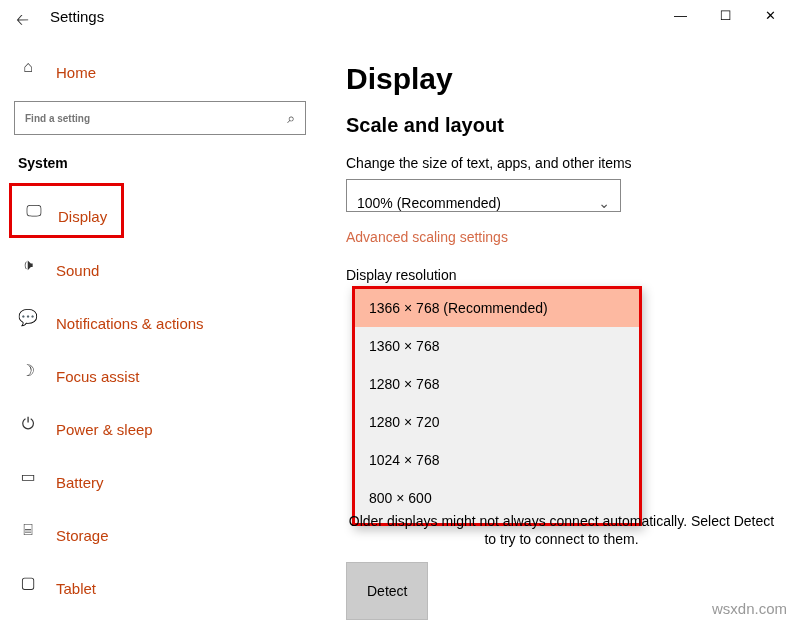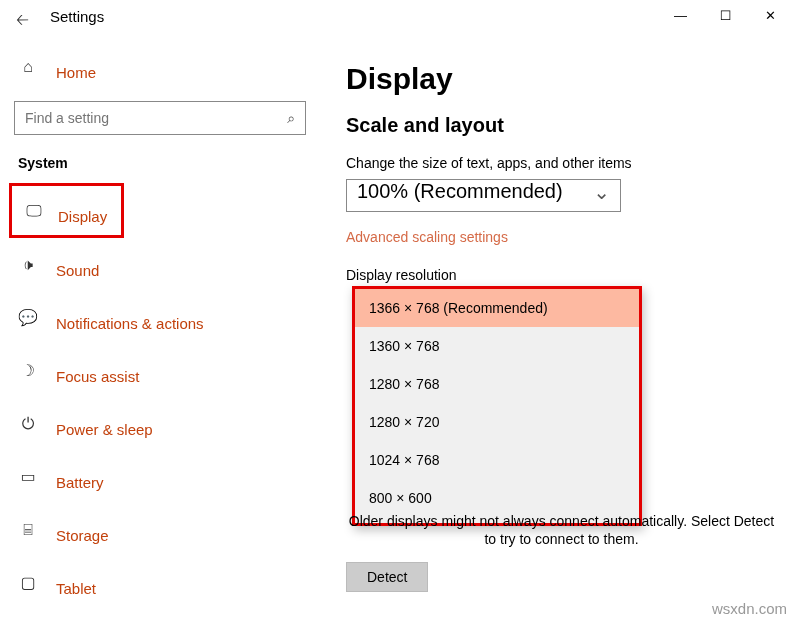--- a/index.html
+++ b/index.html
@@ -11,47 +11,47 @@
     .winctrl { position: absolute; right: 0; top: 0; display: flex; }
     .winctrl > div { width: 45px; height: 30px; display: flex; align-items: center; justify-content: center; font-size: 13px; cursor: pointer; }
 
     .container { display: flex; height: calc(100% - 32px); }
     .sidebar { width: 320px; padding: 10px 0 0 0; }
     .home { display: flex; align-items: center; padding: 10px 18px; gap: 18px; cursor: pointer; }
     .home .icon, .navitem .icon { width: 20px; display: flex; align-items: center; justify-content: center; color: #333; }
     .home .label, .navitem .label { font-size: 15px; color: #c2410c; margin-top: 12px; }
 
     .searchbox { margin: 10px 14px 14px 14px; border: 1px solid #888; height: 34px; display: flex; align-items: center; padding: 0 10px; justify-content: space-between; }
-    .searchbox input { border: none; outline: none; font-size: 14px; flex: 1; background: transparent; }
+    .searchbox input { border: none; outline: none; font-size: 10px; flex: 1; background: transparent; font-weight: bold; }
     .searchbox .sicon { color: #555; font-size: 14px; }
 
     .section-title { font-weight: 600; font-size: 14px; padding: 6px 18px 12px; }
 
     .navitem { display: flex; align-items: center; padding: 12px 18px; gap: 18px; cursor: pointer; }
 
     .highlight-red { border: 3px solid #e30000; }
     .display-row { margin: 0 10px 0 9px; width: 115px; padding: 10px 12px; gap: 14px; }
 
     .main { flex: 1; padding: 30px 16px 0 26px; position: relative; }
     .h1 { font-size: 30px; font-weight: 600; margin-bottom: 18px; }
     .h2 { font-size: 20px; font-weight: 600; margin-bottom: 18px; }
     .label1 { font-size: 14px; margin-bottom: 8px; color: #000; }
-    .dropdown { width: 275px; height: 33px; border: 1px solid #888; display: flex; align-items: flex-start; justify-content: space-between; padding: 0 10px; font-size: 20px; cursor: pointer; margin-bottom: 16px; }
+    .dropdown { width: 275px; height: 33px; border: 1px solid #888; display: flex; align-items: flex-end; justify-content: space-between; padding: 0 10px; font-size: 14px; cursor: pointer; margin-bottom: 16px; }
     .dropdown .chev { color: #555; }
 
     .link { color: #d56a47; font-size: 14px; margin-bottom: 22px; display: inline-block; cursor: pointer; }
 
     .reslist { position: absolute; left: 32px; top: 254px; width: 290px; background: #f0f0f0; box-shadow: 2px 4px 10px rgba(0,0,0,0.25); border: 3px solid #e30000; }
     .reslist .opt { padding: 11px 14px; font-size: 14px; cursor: pointer; }
     .reslist .opt.sel { background: #fdb9a1; }
     .reslist-inner { padding-bottom: 6px; }
 
     .below { position: absolute; top: 480px; left: 26px; right: 16px; }
     .note { font-size: 14px; margin-bottom: 14px; line-height: 1.3; text-align: center; }
-    .btn { background: #ccc; border: 1px solid #bbb; padding: 6px 20px; font-size: 14px; cursor: pointer; }
+    .btn { background: #ccc; border: 1px solid #bbb; padding: 20px 20px; font-size: 14px; cursor: pointer; }
 
     .watermark { position: absolute; bottom: 4px; right: 6px; font-size: 15px; color: #999; }
   </style>
 </head>
 <body>
 
 <div class="titlebar">
   <div class="back">🡠</div>
   <div class="title">Settings</div>
   <div class="winctrl">

